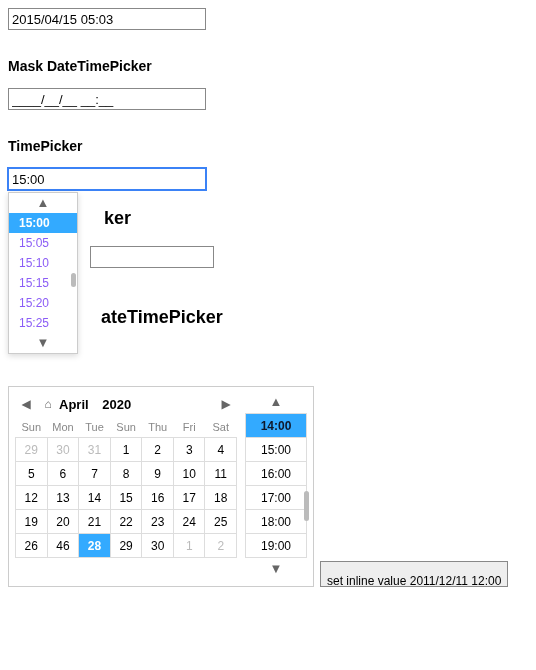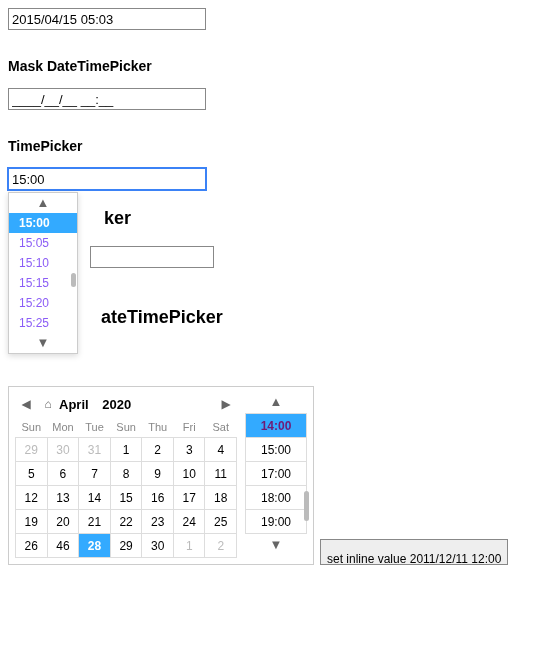--- a/index.html
+++ b/index.html
@@ -149,21 +149,21 @@
   }
   .timecol .tc-item {
     border: 1px solid #ddd;
     text-align: center;
     font-size: 12px;
     height: 24px;
     cursor: pointer;
   }
   .timecol .tc-item.selected {
     background: #33aaff;
-    color: #701a75;
+    color: #0f172a;
     font-weight: 700;
   }
   .timecol .tc-scroll {
     position: absolute;
     right: -2px;
     top: 100px;
     width: 5px;
     height: 30px;
     background: #bbb;
     border-radius: 3px;
@@ -314,20 +314,23 @@
       </div>
       <table class="tc-list">
           <tbody id="tc-body">
             <tr>
               <td class="tc-item selected">14:00</td>
             </tr>
             <tr>
               <td class="tc-item">15:00</td>
             </tr>
             <tr>
+              <td class="tc-item">16:00</td>
+            </tr>
+            <tr>
               <td class="tc-item">17:00</td>
             </tr>
             <tr>
               <td class="tc-item">18:00</td>
             </tr>
             <tr>
               <td class="tc-item">19:00</td>
             </tr>
           </tbody>
         </table>

